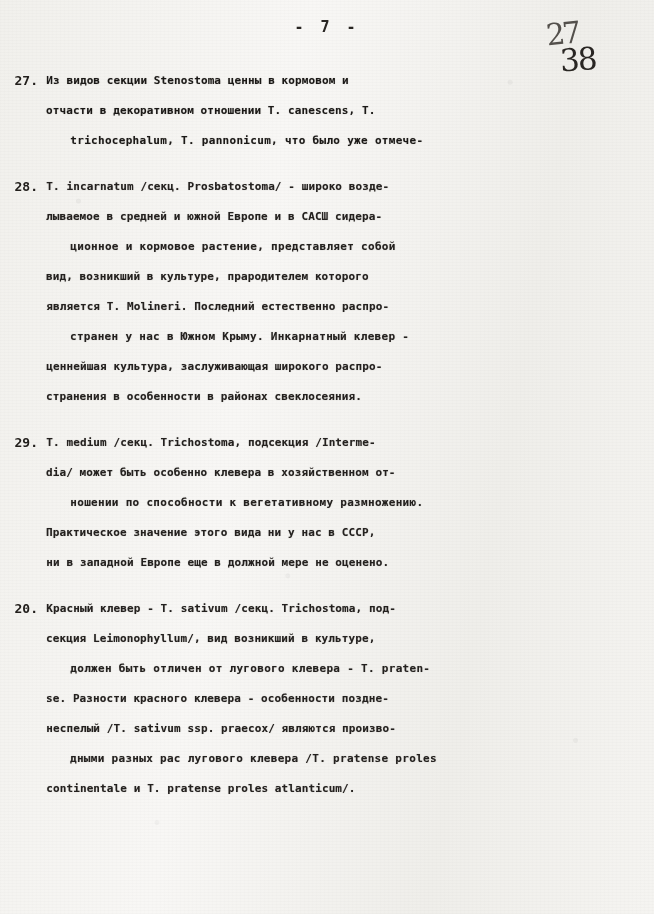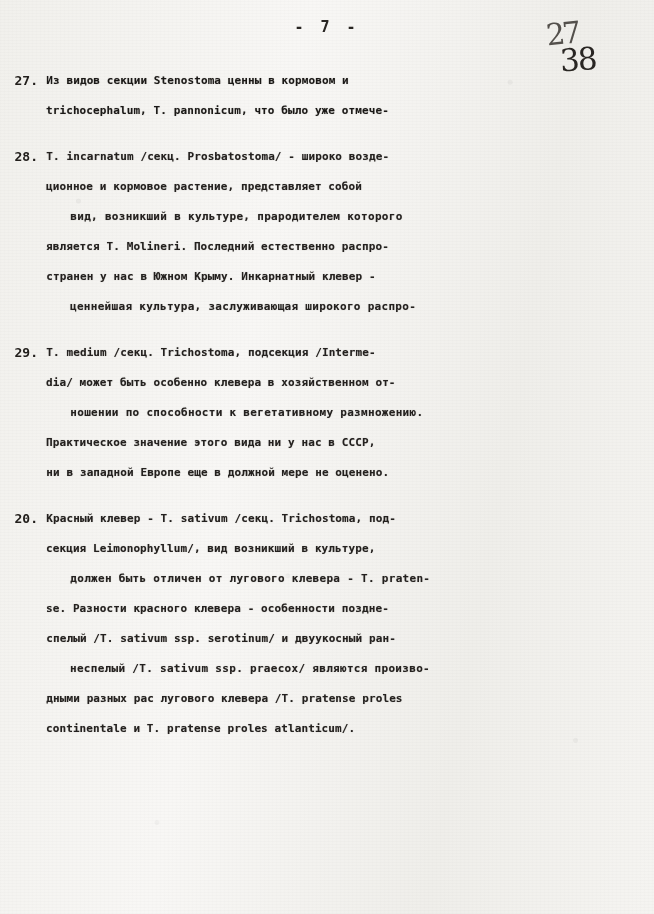--- a/index.html
+++ b/index.html
@@ -126,33 +126,36 @@
     <div class="stamp-top">27</div>
     <div class="stamp-bottom">38</div>
   </div>
 
   <div class="body">
 
     <div class="item">
       <div class="num">27.</div>
       <div class="lines">
         <div class="line">Из видов секции Stenostoma ценны в кормовом и</div>
+        <div class="line">отчасти в декоративном отношении T. canescens, T.</div>
         <div class="line">trichocephalum, T. pannonicum, что было уже отмече-</div>
       </div>
     </div>
 
     <div class="item">
       <div class="num">28.</div>
       <div class="lines">
         <div class="line">T. incarnatum /секц. Prosbatostoma/ - широко возде-</div>
+        <div class="line">лываемое в средней и южной Европе и в САСШ сидера-</div>
         <div class="line">ционное и кормовое растение, представляет собой</div>
         <div class="line">вид, возникший в культуре, прародителем которого</div>
         <div class="line">является T. Molineri. Последний естественно распро-</div>
         <div class="line">странен у нас в Южном Крыму. Инкарнатный клевер -</div>
         <div class="line">ценнейшая культура, заслуживающая широкого распро-</div>
+        <div class="line">странения в особенности в районах свеклосеяния.</div>
       </div>
     </div>
 
     <div class="item">
       <div class="num">29.</div>
       <div class="lines">
         <div class="line">T. medium /секц. Trichostoma, подсекция /Interme-</div>
         <div class="line">dia/ может быть особенно клевера в хозяйственном от-</div>
         <div class="line">ношении по способности к вегетативному размножению.</div>
         <div class="line">Практическое значение этого вида ни у нас в СССР,</div>
@@ -160,21 +163,20 @@
       </div>
     </div>
 
     <div class="item">
       <div class="num">20.</div>
       <div class="lines">
         <div class="line">Красный клевер - T. sativum /секц. Trichostoma, под-</div>
         <div class="line">секция Leimonophyllum/, вид возникший в культуре,</div>
         <div class="line">должен быть отличен от лугового клевера - T. praten-</div>
         <div class="line">se. Разности красного клевера - особенности поздне-</div>
-        <div class="line">спелый /T. sativum ssp. serotinum/ и двуукосный ран-</div>
         <div class="line">неспелый /T. sativum ssp. praecox/ являются произво-</div>
         <div class="line">дными разных рас лугового клевера /T. pratense proles</div>
         <div class="line">continentale и T. pratense proles atlanticum/.</div>
       </div>
     </div>
 
   </div>
 </div>
 
 </body></html>

